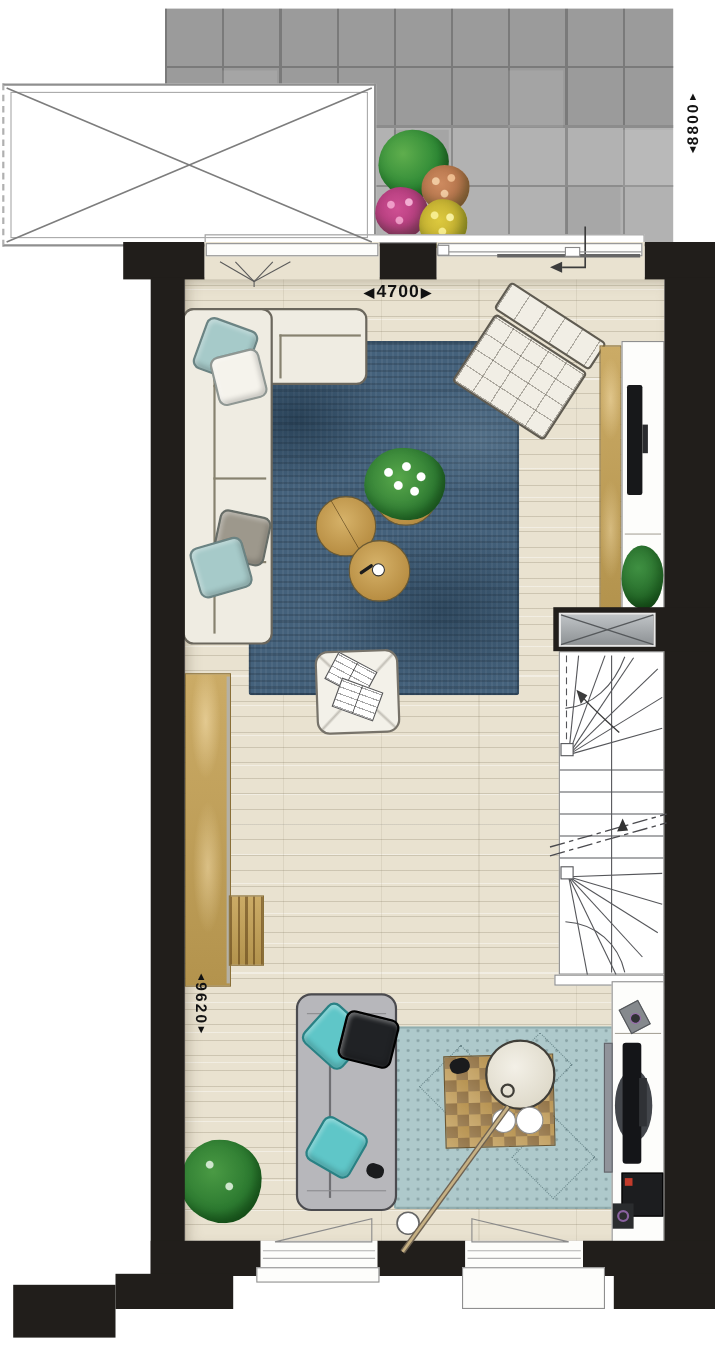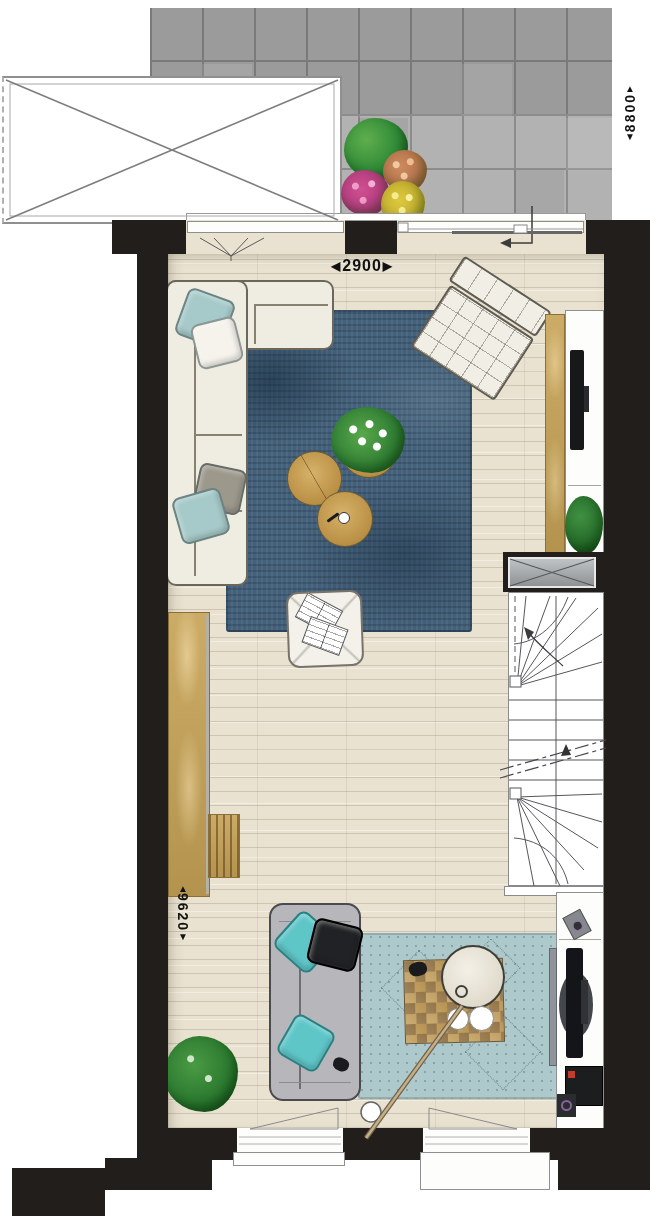--- a/index.html
+++ b/index.html
@@ -283,17 +283,17 @@
 
     <g>
       <circle cx="371" cy="1112" r="10" fill="#fff" stroke="#666" stroke-width="1.5"></circle>
       <line x1="462" y1="1006" x2="366" y2="1138" stroke="#6e6252" stroke-width="5"></line>
       <line x1="462" y1="1006" x2="366" y2="1138" stroke="#c6b083" stroke-width="2.5"></line>
     </g>
   </svg>
 
   <div class="dim-h" style="left:331px;top:257px">
     <span class="tri">◀</span>
-    <span>2900</span>
+    <span>4700</span>
     <span class="tri">▶</span>
   </div>
 
 </div>
 
 </body></html>

